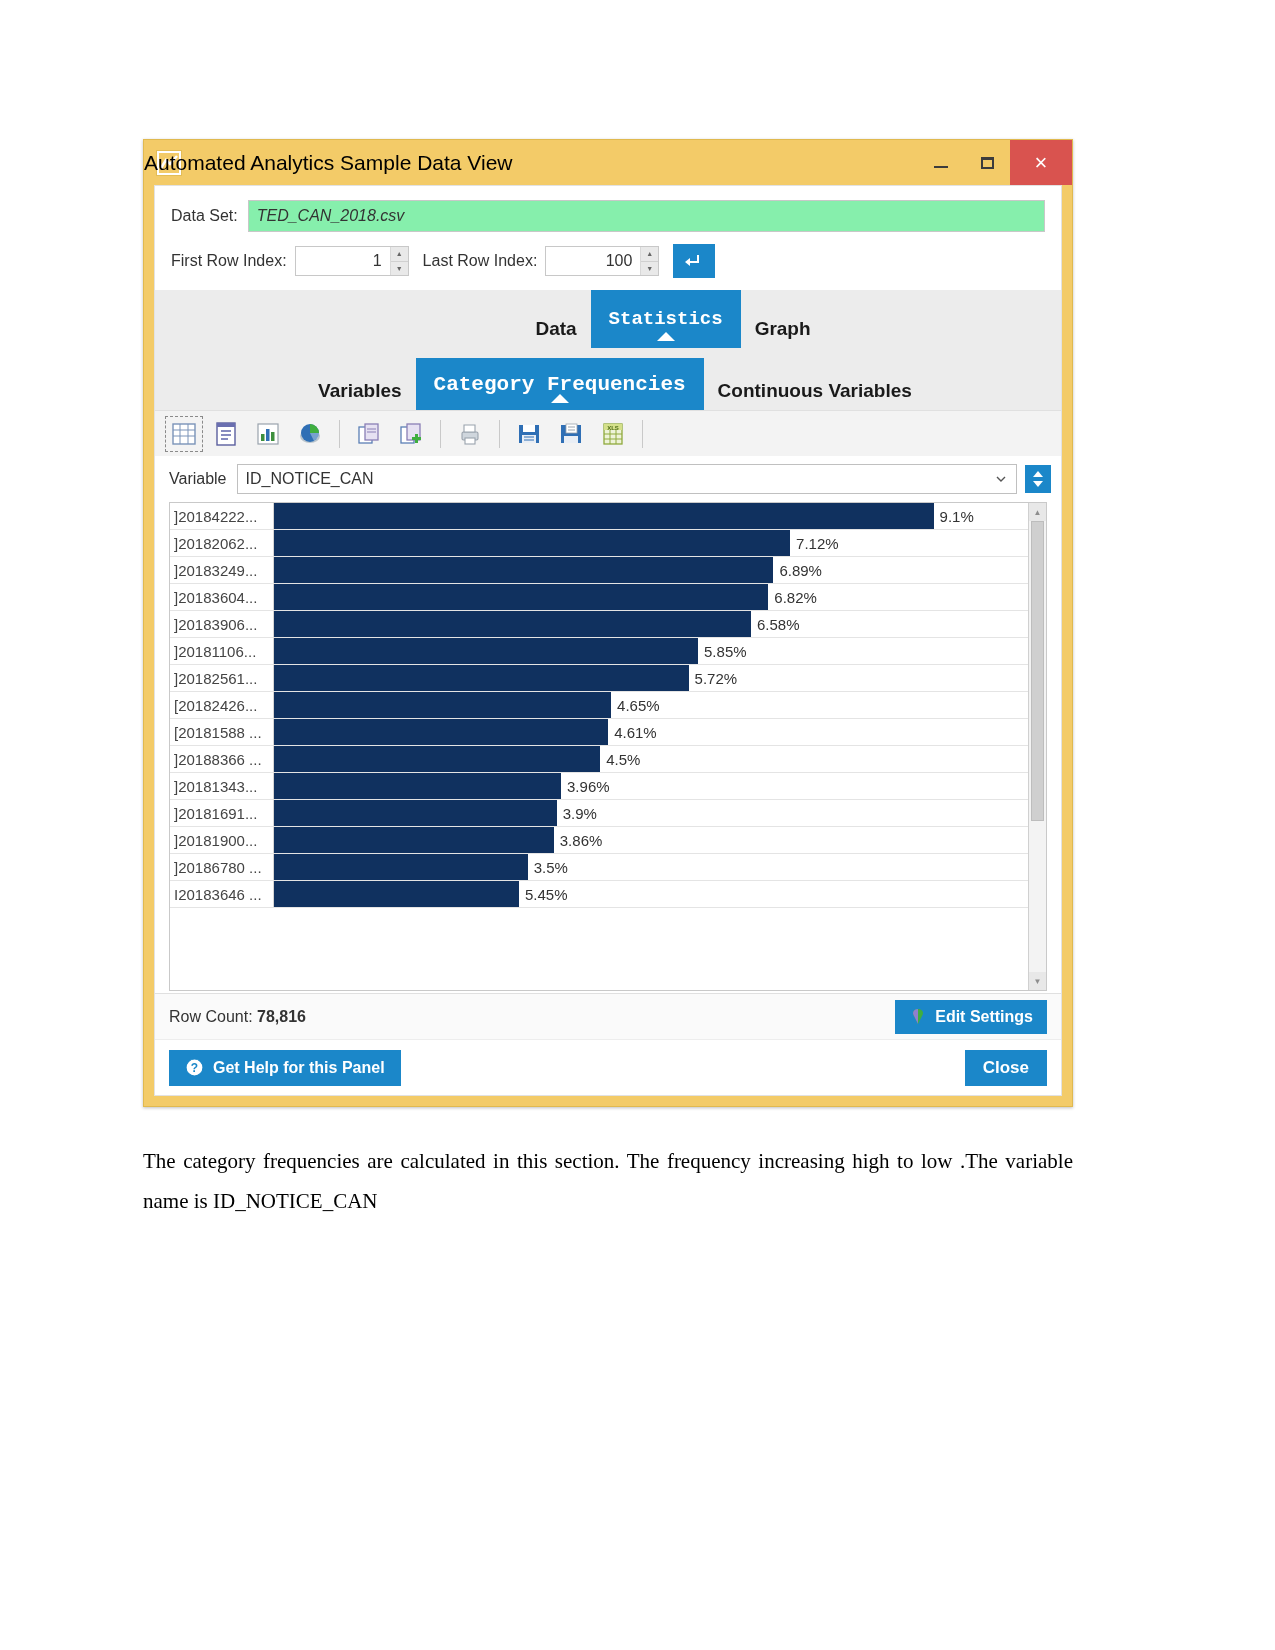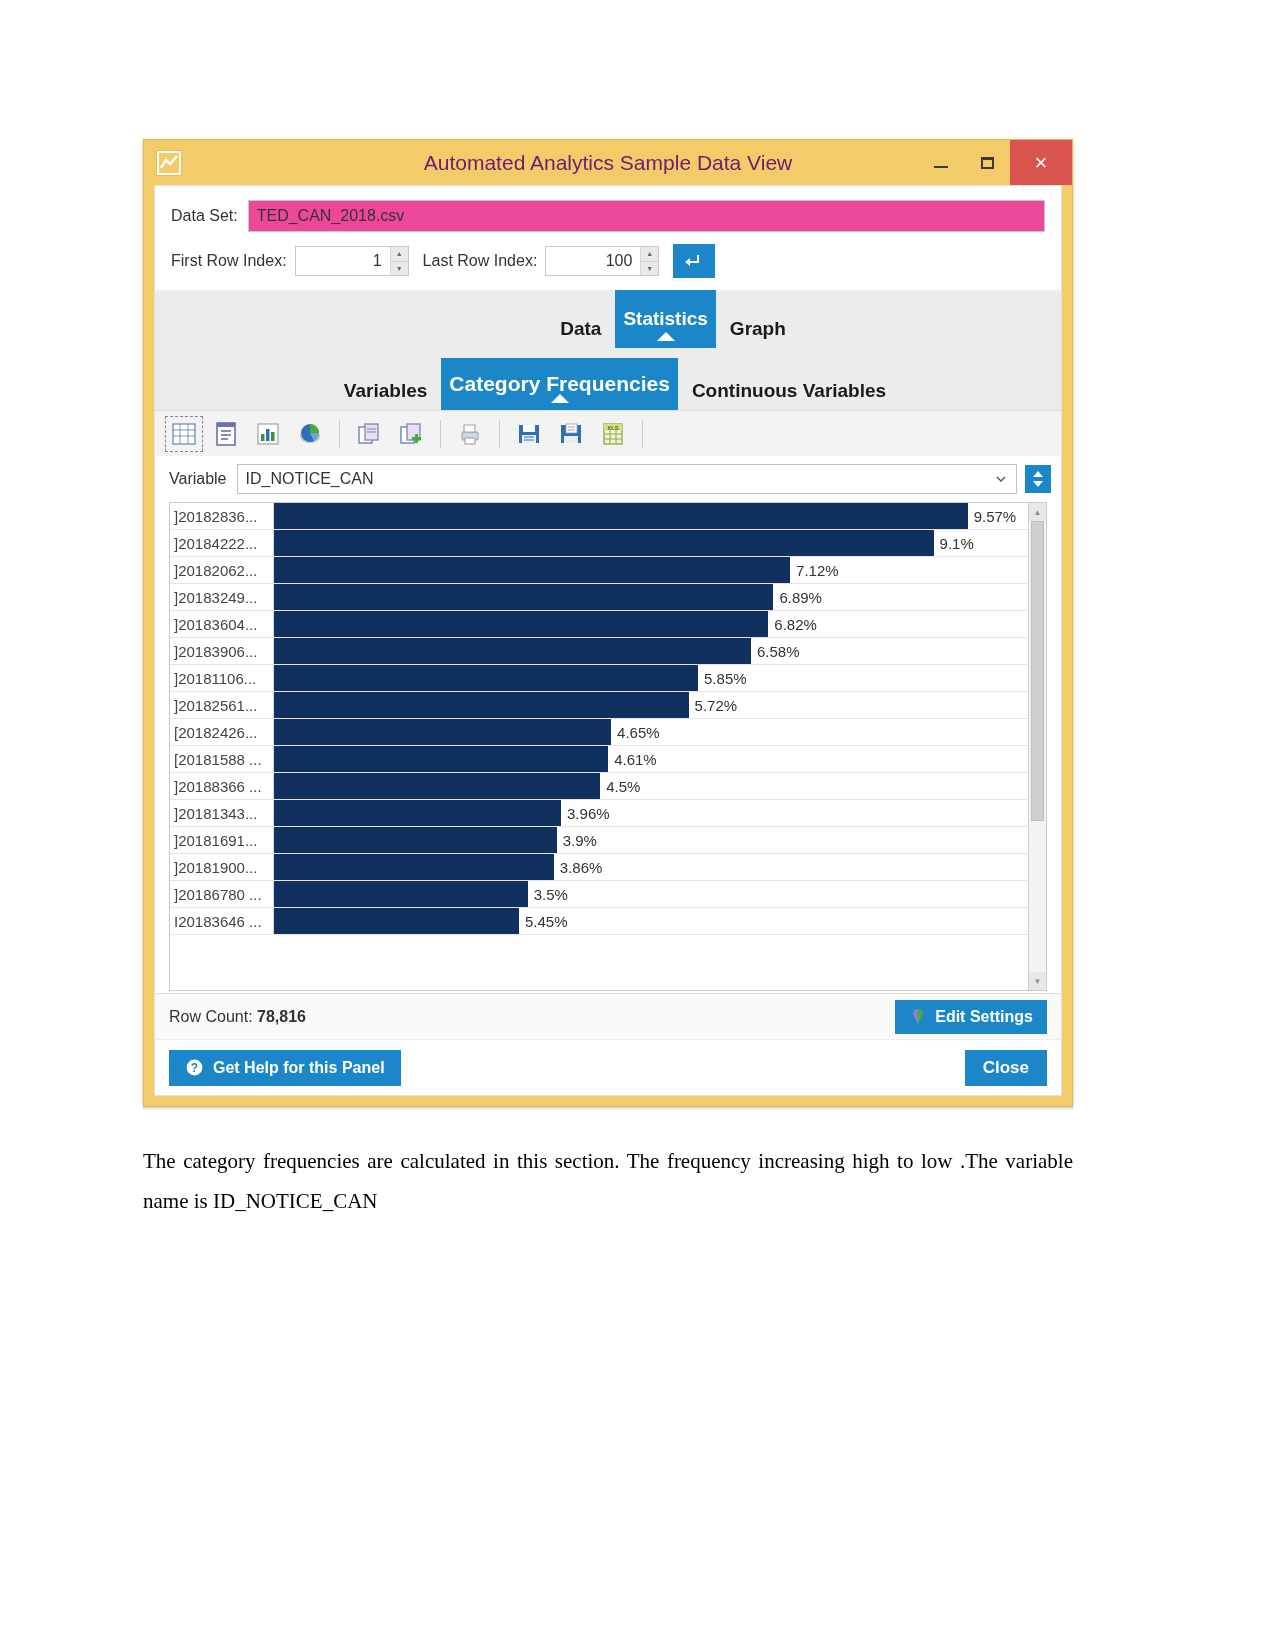--- a/index.html
+++ b/index.html
@@ -29,22 +29,22 @@
     background:#f3cb68;
   }
   #app-icon{
     width:26px;height:26px;margin-left:12px;
     background:#ffffff;
     display:flex;align-items:center;justify-content:center;
     border:1px solid #e3bd57;
   }
   #app-icon svg{display:block;}
   #title-text{
-    position:absolute;left:0;right:0;text-align:center;
-    font-size:21px;color:#701a75;
+    position:absolute;left:0;right:0;
+    font-size:21px;color:#000000;
     font-family:"Liberation Sans", sans-serif;
     pointer-events:none;
   }
   #win-controls{
     position:absolute; right:0; top:0; height:45px;
     display:flex; align-items:stretch;
   }
   .win-btn{
     width:46px;display:flex;align-items:center;justify-content:center;
     font-size:16px;color:#3c3c3c;cursor:default;
@@ -62,23 +62,23 @@
   }
 
   
   #dataset-row{
     display:flex;align-items:center;
     padding:14px 16px 4px 16px;
   }
   .field-label{font-size:16px;color:#333;white-space:nowrap;}
   #dataset-input{
     flex:1; margin-left:10px;
-    height:32px; border:1px solid #c8c8c8; background:#ec4899;
+    height:32px; border:1px solid #c8c8c8; background:#86efac;
     display:flex;align-items:center;padding:0 8px;
-    font-size:16px;color:#333;
+    font-size:16px;color:#333;font-style:italic;
   }
 
   
   #rowindex-row{
     display:flex;align-items:center;gap:0px;
     padding:8px 16px 12px 16px;
   }
   .spinner{
     display:flex;height:30px;border:1px solid #c8c8c8;background:#fff;margin-left:8px;
   }
@@ -109,21 +109,22 @@
   #tab-row-2{height:62px;}
   .tab{
     font-size:19px;color:#1a1a1a;font-weight:bold;
     padding:0 14px;height:38px;display:flex;align-items:center;
     cursor:pointer;white-space:nowrap;
   }
   .tab.active{
     background:#1b87c9;color:#ffffff;
     height:100%;
     flex-direction:column;justify-content:center;position:relative;
-    padding:0 8px;
+    padding:0 18px;
+    font-family:Liberation Mono, monospace;
   }
   .tab.active .caret{
     position:absolute;bottom:7px;left:50%;transform:translateX(-50%);
     width:0;height:0;border-left:9px solid transparent;border-right:9px solid transparent;
     border-bottom:9px solid #ffffff;
   }
   #tab-row-1 .tab.active{height:58px;}
   #tab-row-2 .tab.active{height:52px;font-size:21px;}
   
   #tab-row-1{padding-left:130px;}
@@ -409,27 +410,20 @@
           <polygon points="8,2 13,8 3,8" fill="#ffffff"></polygon>
           <polygon points="8,18 13,12 3,12" fill="#ffffff"></polygon>
         </svg>
       </div>
     </div>
 
     <div id="table-wrap">
       <div style="flex:1;display:flex;">
         <div id="tbody">
             <div class="trow">
-              <div class="cat-cell">]20182836...</div>
-              <div class="freq-cell">
-                <div class="bar" style="width: 92%; background: rgb(16, 49, 95);"></div>
-                <span class="bar-label">9.57%</span>
-              </div>
-            </div>
-            <div class="trow">
               <div class="cat-cell">]20184222...</div>
               <div class="freq-cell">
                 <div class="bar" style="width: 87.4817%; background: rgb(16, 49, 95);"></div>
                 <span class="bar-label">9.1%</span>
               </div>
             </div>
             <div class="trow">
               <div class="cat-cell">]20182062...</div>
               <div class="freq-cell">
                 <div class="bar" style="width: 68.4472%; background: rgb(16, 49, 95);"></div>

